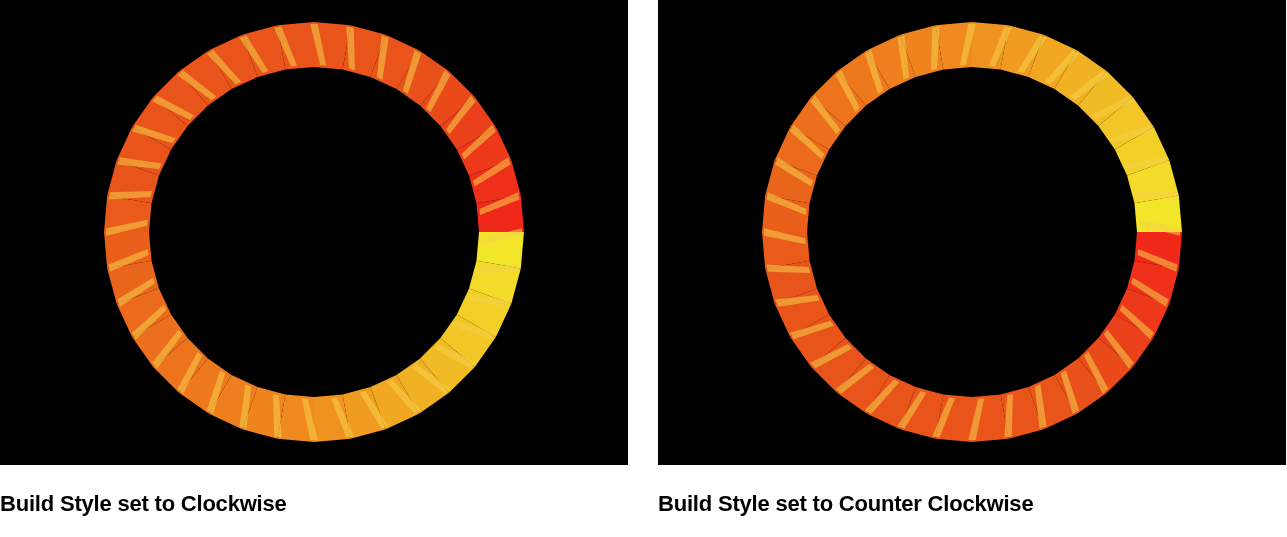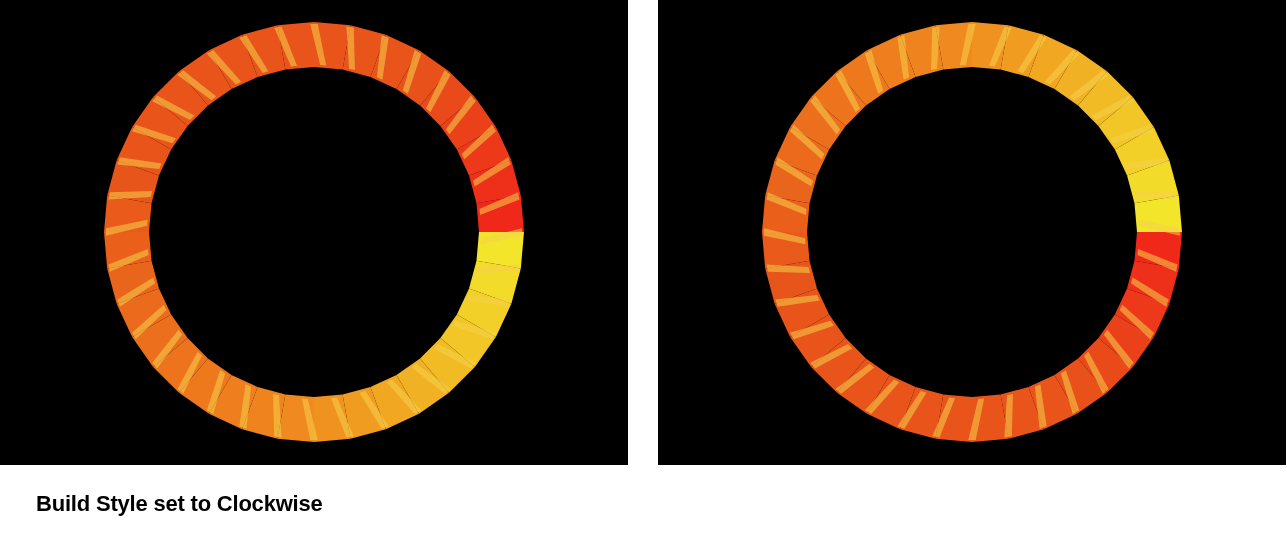--- a/index.html
+++ b/index.html
@@ -27,21 +27,20 @@
     align-items: center;
     justify-content: center;
     overflow: hidden;
   }
   .caption {
     font-size: 22px;
     font-weight: 700;
     color: #000000;
     margin-top: 26px;
     letter-spacing: -0.2px;
-    padding-left: 36px;
   }
   svg.ring {
     display: block;
   }
 </style>
 </head>
 <body>
 
 <div class="container">
 
@@ -195,15 +194,16 @@
           <path d="M 353.80 436.16 L 346.43 437.46 L 349.06 395.28 L 354.92 393.91 Z" fill="#f5d24a" opacity="0.55"></path>
           <path d="M 388.65 426.14 L 381.61 428.70 L 376.88 386.71 L 382.41 384.34 Z" fill="#f5d24a" opacity="0.55"></path>
           <path d="M 421.23 410.23 L 414.74 413.98 L 402.79 373.44 L 407.83 370.15 Z" fill="#f5d24a" opacity="0.55"></path>
           <path d="M 450.55 388.90 L 444.81 393.72 L 426.00 355.87 L 430.39 351.76 Z" fill="#f5d24a" opacity="0.55"></path>
           <path d="M 475.72 362.81 L 470.90 368.55 L 445.81 334.54 L 449.42 329.73 Z" fill="#f5d24a" opacity="0.55"></path>
           <path d="M 495.98 332.74 L 492.23 339.23 L 461.62 310.09 L 464.33 304.73 Z" fill="#f5d24a" opacity="0.55"></path>
           <path d="M 510.70 299.61 L 508.14 306.65 L 472.93 283.27 L 474.68 277.52 Z" fill="#f5d24a" opacity="0.55"></path>
           <path d="M 519.46 264.43 L 518.16 271.80 L 479.42 254.90 L 480.14 248.93 Z" fill="#f5d24a" opacity="0.55"></path>
         </svg>
     </div>
+    <div class="caption">Build Style set to Counter Clockwise</div>
   </div>
 
 </div>
 
 </body></html>

